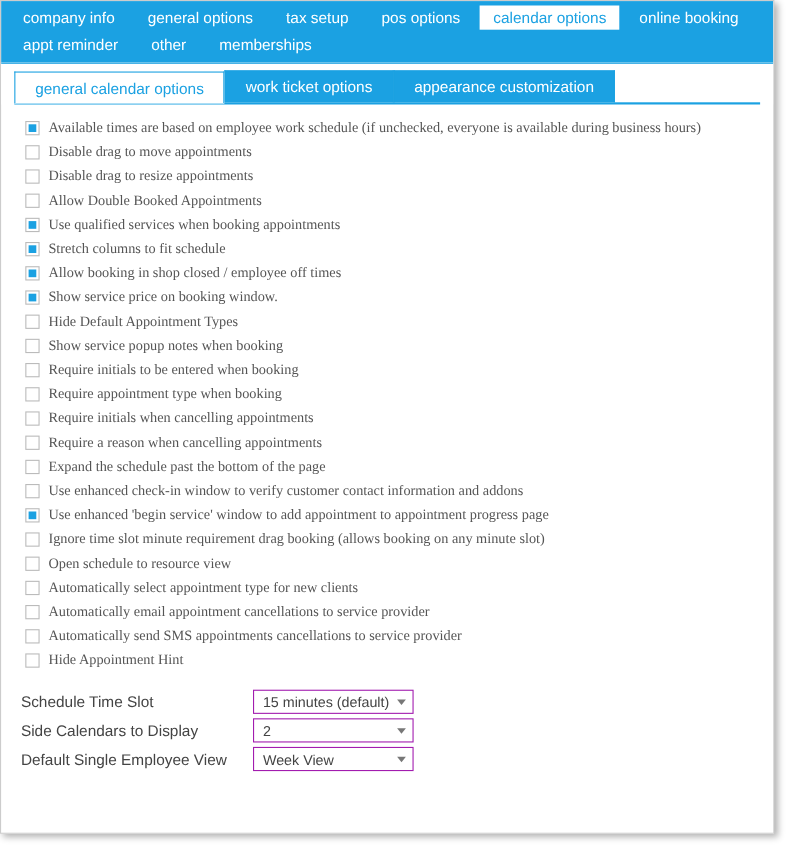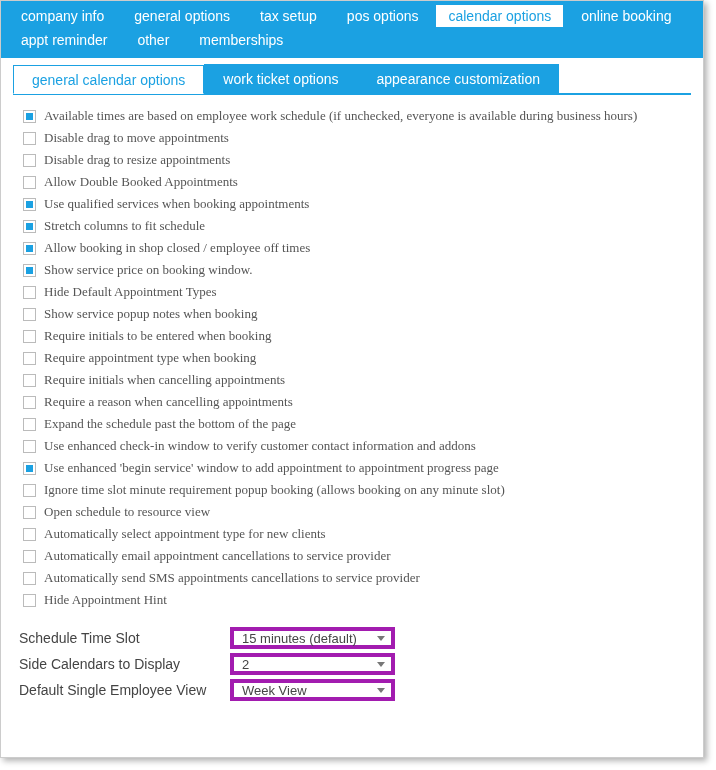--- a/index.html
+++ b/index.html
@@ -52,21 +52,21 @@
   .chk.checked::after {
     content: ""; width: 7px; height: 7px; background: #1ba1e2;
   }
   .form-rows { margin-top: 14px; }
   .form-row {
     display: flex; align-items: center; gap: 6px; padding: 2px 0;
     font-size: 14px; color: #444;
   }
   .form-label { width: 205px; }
   .select {
-    width: 165px; height: 22px; border: 4px solid #a21caf; background: #fff;
+    width: 146px; height: 22px; border: 1px solid #a21caf; background: #fff;
     display: flex; align-items: center; justify-content: space-between;
     padding: 0 6px 0 8px; font-size: 13px; color: #444; cursor: pointer;
   }
   .select .caret {
     width: 0; height: 0; border-left: 4px solid transparent;
     border-right: 4px solid transparent; border-top: 5px solid #777;
   }
 </style>
 </head>
 <body>
@@ -158,21 +158,21 @@
         <div class="check-row">
           <span class="chk"></span>
           <span>Use enhanced check-in window to verify customer contact information and addons</span>
         </div>
         <div class="check-row">
           <span class="chk checked"></span>
           <span>Use enhanced 'begin service' window to add appointment to appointment progress page</span>
         </div>
         <div class="check-row">
           <span class="chk"></span>
-          <span>Ignore time slot minute requirement popup booking (allows booking on any minute slot)</span>
+          <span>Ignore time slot minute requirement drag booking (allows booking on any minute slot)</span>
         </div>
         <div class="check-row">
           <span class="chk"></span>
           <span>Open schedule to resource view</span>
         </div>
         <div class="check-row">
           <span class="chk"></span>
           <span>Automatically select appointment type for new clients</span>
         </div>
         <div class="check-row">

